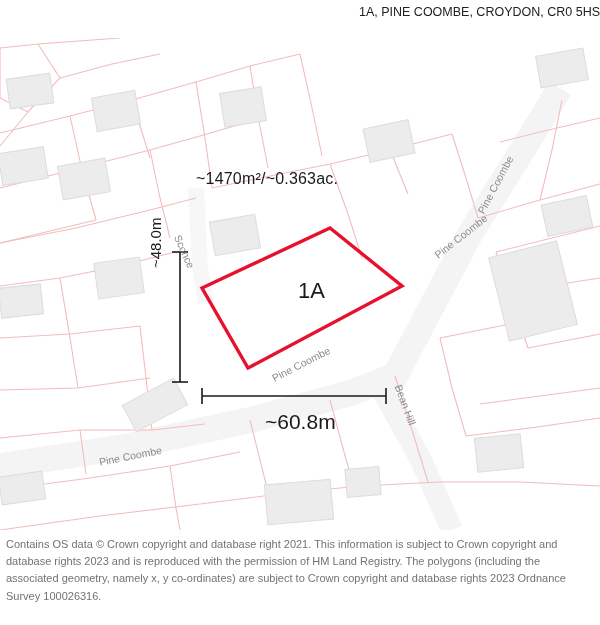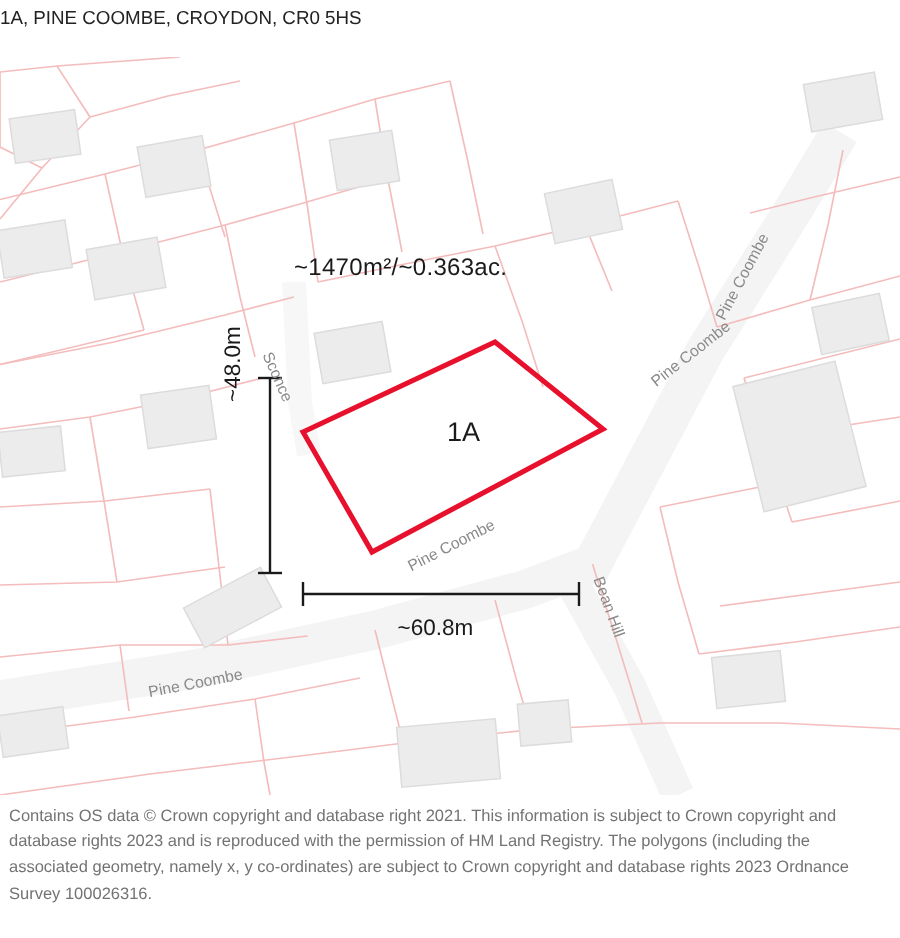--- a/index.html
+++ b/index.html
@@ -19,21 +19,21 @@
     width: 600px;
     height: 625px;
   }
   
   .header {
     position: absolute;
     top: 0;
     left: 0;
     width: 600px;
     height: 40px;
-    text-align: left;
+    text-align: right;
     padding-top: 4px;
     box-sizing: border-box;
   }
   .header .title {
     font-size: 12.5px;
     line-height: 16px;
     color: #222;
   }
   .header .subtitle {
     font-size: 12.5px;
@@ -62,27 +62,27 @@
   }
   .area-label {
     left: 196px;
     top: 132px;
     font-size: 16px;
     letter-spacing: 0.2px;
   }
   .plot-label {
     left: 298px;
     top: 240px;
-    font-size: 18px;
+    font-size: 22px;
     font-weight: 400;
   }
   .width-label {
     left: 265px;
     top: 372px;
-    font-size: 15px;
+    font-size: 21px;
   }
   .height-label {
     left: 147px;
     top: 230px;
     font-size: 15px;
     transform: rotate(-90deg);
     transform-origin: left top;
   }
   
   .street {

